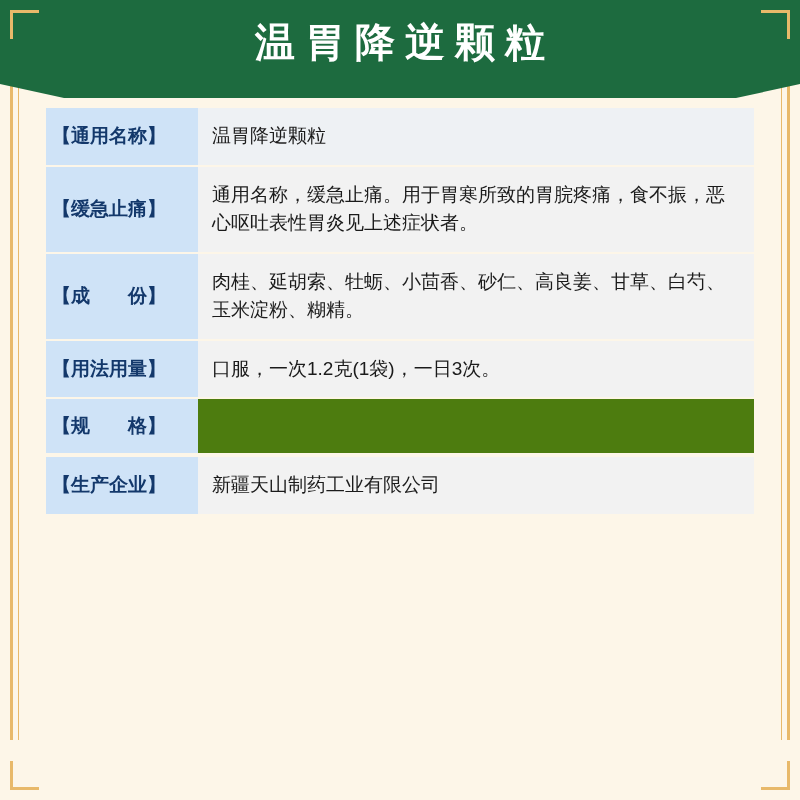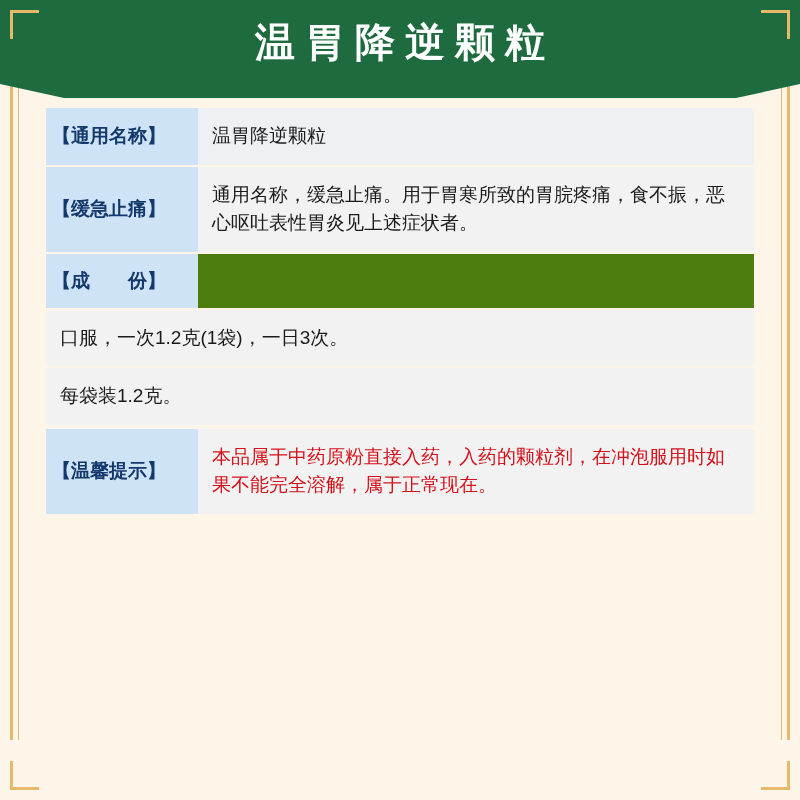--- a/index.html
+++ b/index.html
@@ -163,33 +163,35 @@
       <div class="value">温胃降逆颗粒</div>
     </div>
 
     <div class="row">
       <div class="label">【缓急止痛】</div>
       <div class="value">通用名称，缓急止痛。用于胃寒所致的胃脘疼痛，食不振，恶心呕吐表性胃炎见上述症状者。</div>
     </div>
 
     <div class="row">
       <div class="label">【成　　份】</div>
+      <div class="value">肉桂、延胡索、牡蛎、小茴香、砂仁、高良姜、甘草、白芍、玉米淀粉、糊精。</div>
     </div>
 
     <div class="row">
+      <div class="label">【用法用量】</div>
       <div class="value">口服，一次1.2克(1袋)，一日3次。</div>
     </div>
 
     <div class="row">
-      <div class="value">每袋装1.2克。</div>
+      <div class="label">【规　　格】</div>
     </div>
 
     <div class="row">
     </div>
 
+    <div class="row">
+      <div class="label">【生产企业】</div>
+      <div class="value">新疆天山制药工业有限公司</div>
+    </div>
 
-    <div class="row">
-      <div class="label">【温馨提示】</div>
-      <div class="value warn">本品属于中药原粉直接入药，入药的颗粒剂，在冲泡服用时如果不能完全溶解，属于正常现在。</div>
-    </div>
 
   </div>
 </div>
 
 </body></html>

